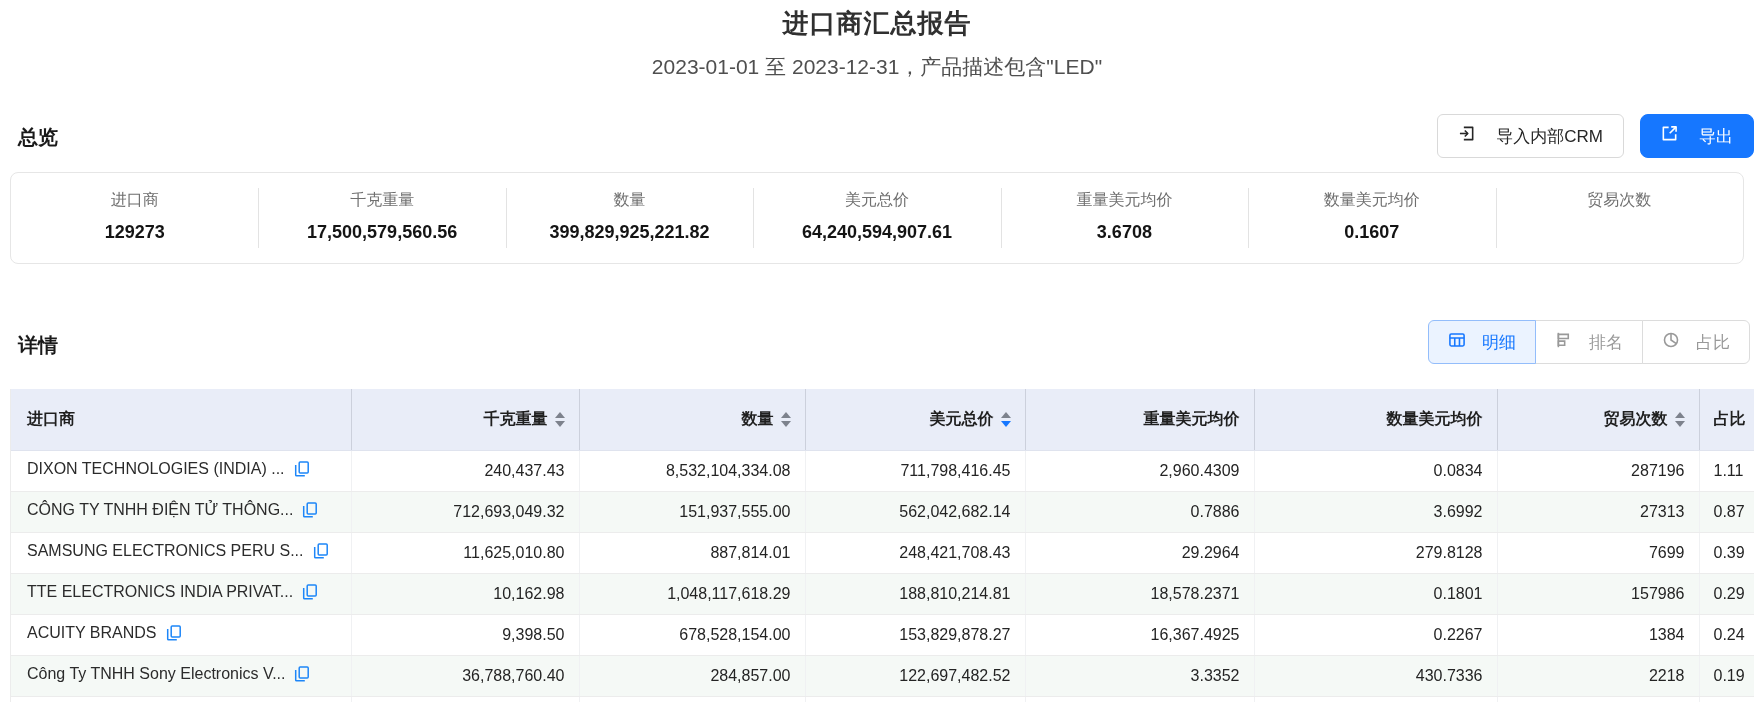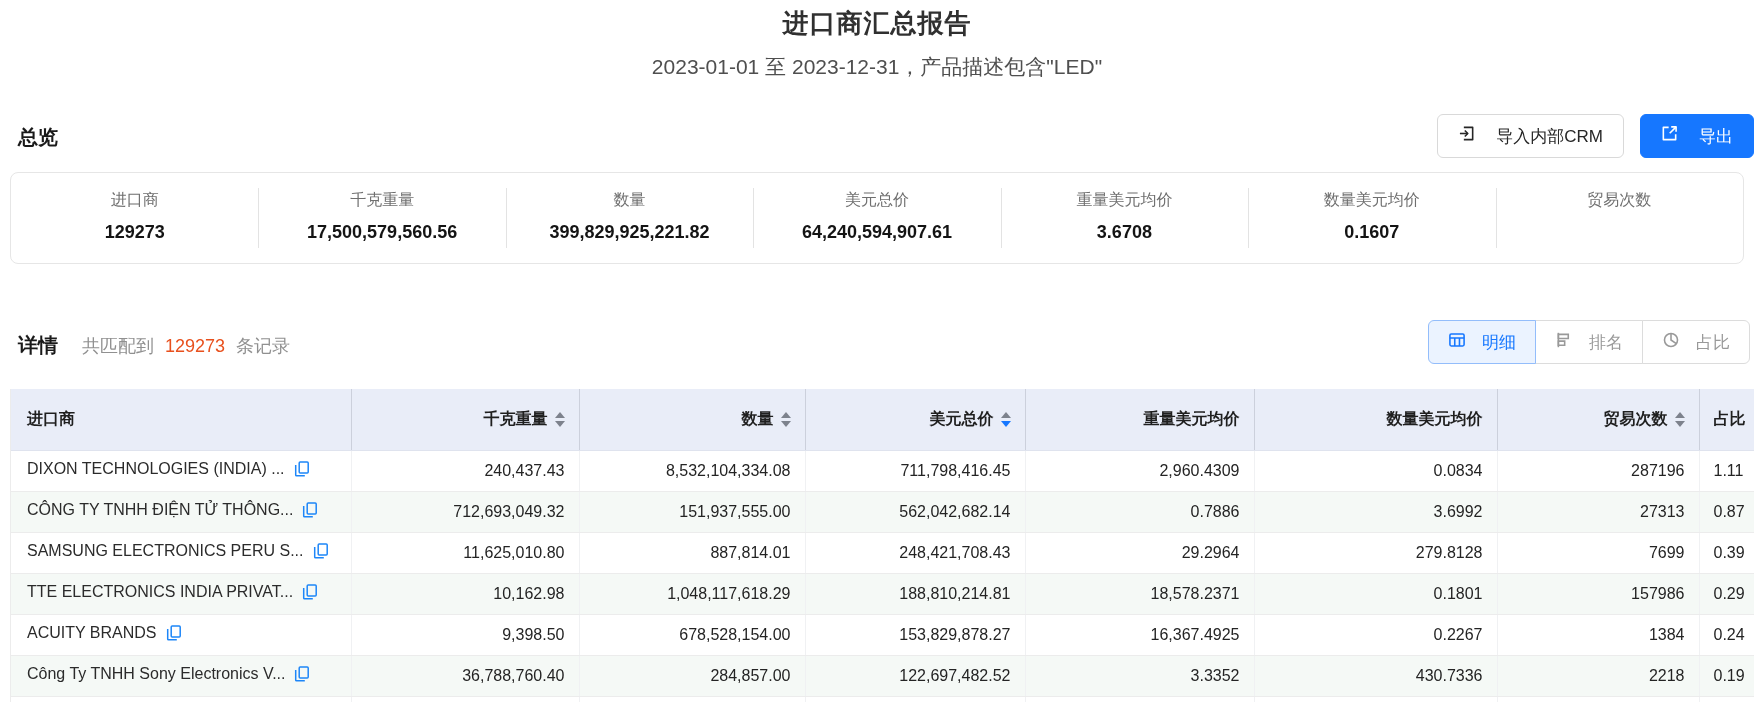--- a/index.html
+++ b/index.html
@@ -13,21 +13,21 @@
                    font-size:21px; color:#4f4f4f; }
 
   
   .section-title { font-size:20px; font-weight:700; color:#1a1a1a; }
   .overview-title { position:absolute; left:18px; top:124px; }
   .toolbar { position:absolute; right:0; top:114px; display:flex; gap:16px; height:44px; }
   .btn { display:flex; align-items:center; gap:21px; padding:0 20px; height:44px;
          background:#fff; border:1px solid #d9d9d9; border-radius:6px;
          font-size:17px; color:#262626; cursor:pointer; white-space:nowrap; }
   .btn svg { flex:0 0 auto; }
-  .btn.primary { background:#1677ff; border-color:#1677ff; color:#fff; }
+  .btn.primary { background:#1677ff; border-color:#1677ff; color:#fff;border-radius:8px; }
 
   
   .stats-card { position:absolute; left:10px; top:172px; width:1734px; height:92px;
                 border:1px solid #e6e6e6; border-radius:8px; display:flex; background:#fff; }
   .stat { flex:1 1 0; position:relative; text-align:center; padding-top:17px; }
   .stat + .stat::before { content:""; position:absolute; left:0; top:15px; bottom:15px; width:1px; background:#e3e3e3; }
   .stat-label { font-size:16px; color:#6f6f6f; }
   .stat-value { margin-top:11px; font-size:18px; font-weight:600; color:#141414; }
 
   
@@ -116,25 +116,20 @@
     <div class="stat">
       <div class="stat-label">数量美元均价</div>
       <div class="stat-value">0.1607</div>
     </div>
     <div class="stat">
       <div class="stat-label">贸易次数</div>
     </div>
   </div>
 
   <div class="section-title details-title">详情</div>
-  <div class="match-line">
-    <span>共匹配到</span>
-    <span class="count">129273</span>
-    <span>条记录</span>
-  </div>
 
   <div class="tabs">
     <button class="tab active">
       <span><svg width="18" height="18" viewBox="0 0 16 16" fill="none" stroke="currentColor" stroke-width="1.4">
             <rect x="1.7" y="2.7" width="12.6" height="10.6" rx="1.2"></rect>
             <path d="M1.7 6.2h12.6M6 6.2v7.1M10.2 6.2v7.1"></path>
           </svg></span>
       <span>明细</span>
     </button>
     <button class="tab">

